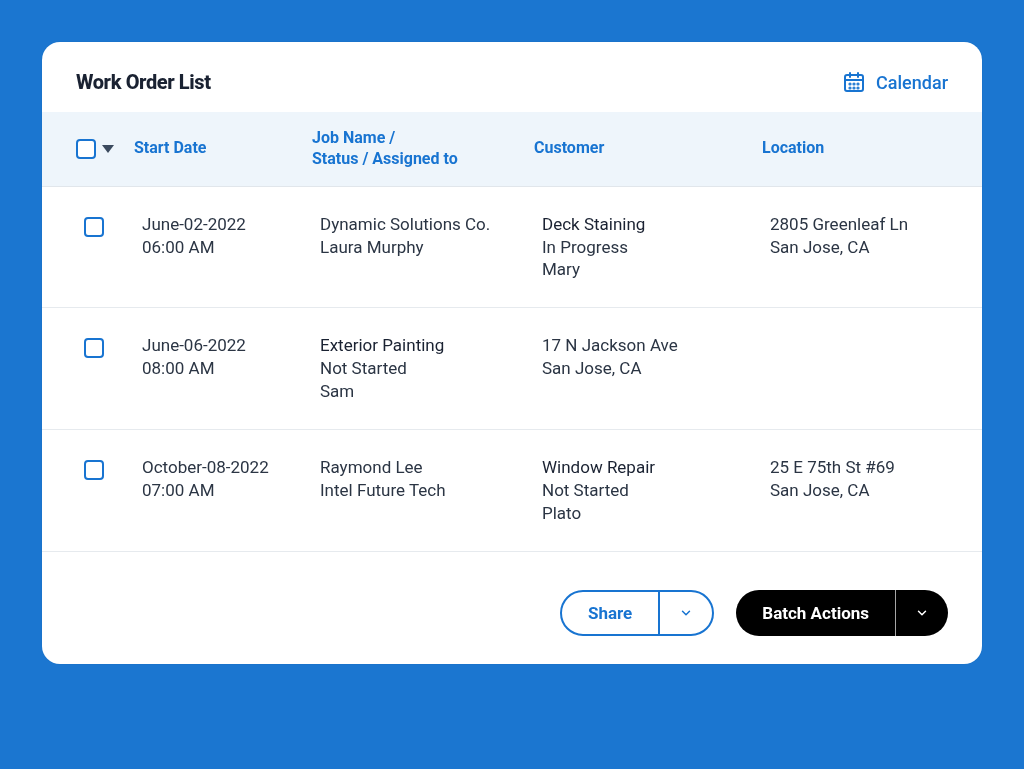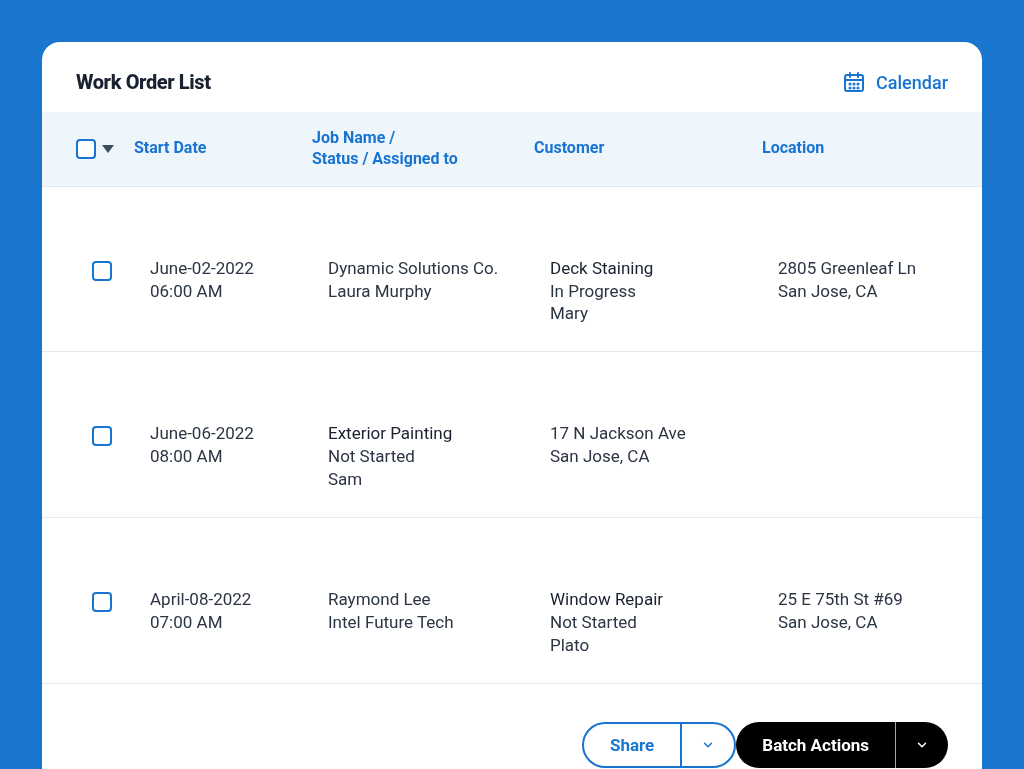--- a/index.html
+++ b/index.html
@@ -84,40 +84,40 @@
     width: 0; height: 0;
     border-left: 6px solid transparent;
     border-right: 6px solid transparent;
     border-top: 8px solid #3b4a5e;
   }
 
   .row {
     display: grid;
     grid-template-columns: 92px 178px 222px 228px 1fr;
     align-items: flex-start;
-    padding: 26px 16px;
+    padding: 26px 8px;
     border-bottom: 1px solid #e6eaee;
-    margin-top: 44px;
   }
   .row:last-of-type { border-bottom: 1px solid #e6eaee; }
   .row .checkcol {
     padding-left: 34px;
     padding-top: 4px;
   }
   .cell {
     color: #2b3544;
     font-size: 17px;
     line-height: 1.35;
   }
   .cell .line { display: block; }
   .jobname { font-weight: 400; color: #1a2232; }
 
   .footer {
     display: flex;
     justify-content: flex-end;
+    gap: 22px;
     padding: 38px 34px 0 34px;
   }
   .split-btn {
     display: flex;
     border-radius: 999px;
     overflow: hidden;
     height: 46px;
   }
   .split-btn.outline {
     border: 2px solid #1874d1;
@@ -231,21 +231,21 @@
         <span class="line">17 N Jackson Ave</span>
         <span class="line">San Jose, CA</span>
       </div>
     </div>
 
     <div class="row">
       <div class="checkcol">
           <div class="checkbox"></div>
         </div>
       <div class="cell">
-        <span class="line">April-08-2022</span>
+        <span class="line">October-08-2022</span>
         <span class="line">07:00 AM</span>
       </div>
       <div class="cell">
         <span class="line">Raymond Lee</span>
         <span class="line">Intel Future Tech</span>
       </div>
       <div class="cell">
         <span class="line jobname">Window Repair</span>
         <span class="line">Not Started</span>
         <span class="line">Plato</span>

